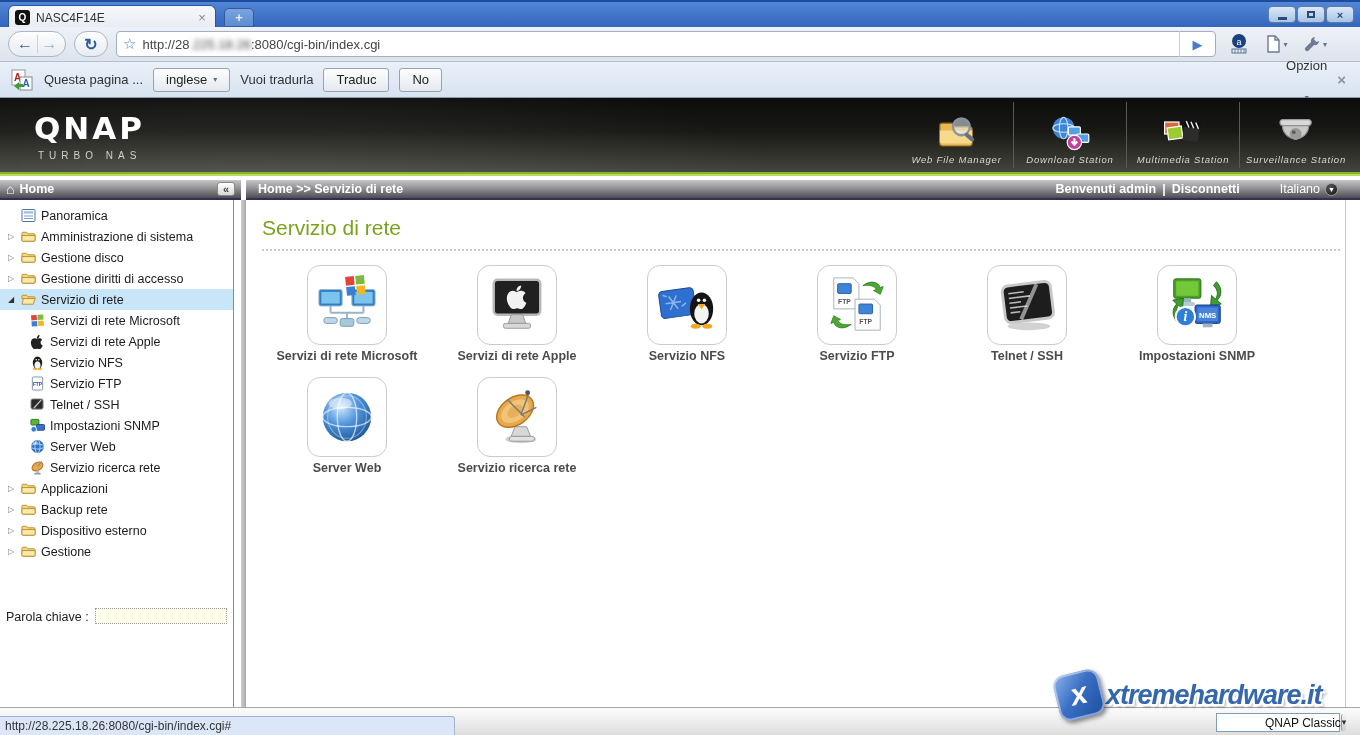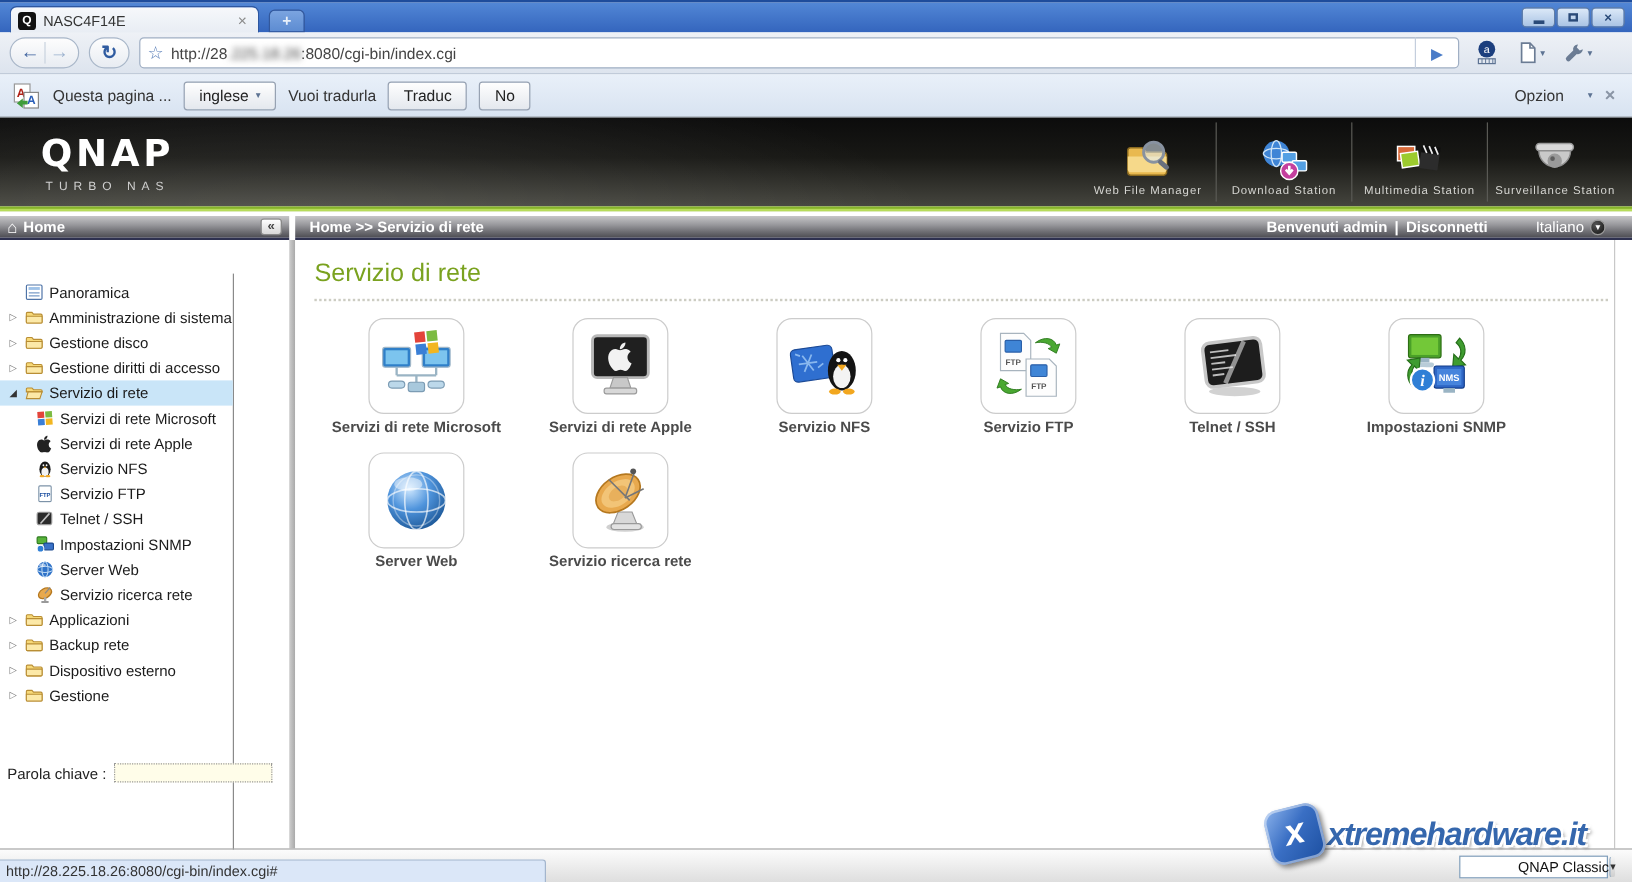--- a/index.html
+++ b/index.html
@@ -59,21 +59,21 @@
   
   #qnap-header { position:absolute; left:0; top:98px; width:1360px; height:78px;
     background:radial-gradient(ellipse 900px 260px at 18% 135%, rgba(255,255,255,0.10), transparent 60%),
       linear-gradient(#0c0c0c,#181815 45%,#45453e 100%);
     border-bottom:4px solid #86b32a; }
   #qnap-header:after { content:""; position:absolute; left:0; bottom:-4px; width:100%; height:2px;
     background:#b7dc5a; }
   .logo-word { position:absolute; left:34px; top:12px; color:#fff; font-size:31px; font-weight:bold;
     letter-spacing:3px; font-family:"DejaVu Sans", sans-serif; }
   .logo-sub { position:absolute; left:38px; top:52px; color:#cfcfcf; font-size:10px; letter-spacing:5px; }
-  #stations { position:absolute; right:8px; top:4px; height:66px; display:flex; }
+  #stations { position:absolute; right:8px; top:4px; height:66px; display:flex;font-style:italic; }
   .station { width:113px; display:flex; flex-direction:column; align-items:center; justify-content:flex-end;
     padding-bottom:3px; border-left:1px solid #5a5a55; }
   .station:first-child { border-left:none; }
   .station svg { height:36px; }
   .station-label { color:#d6d6d2; font-size:9.5px; letter-spacing:0.8px; margin-top:2px; white-space:nowrap; }
 
   
   .graybar { background:linear-gradient(#c6c6c8,#99999d 40%,#6f6f74 72%,#4d4d53);
     border-bottom:2px solid #2e3150; color:#fff; font-weight:bold; font-size:12.5px;
     display:flex; align-items:center; }
@@ -84,22 +84,22 @@
     border:1px solid #888; border-radius:3px; color:#444; font-size:11px; line-height:12px;
     text-align:center; font-weight:bold; }
   .bc-spacer { flex:1; }
   .welcome-wrap { display:flex; gap:6px; align-items:center; }
   .lang-wrap { display:flex; gap:5px; align-items:center; margin-left:40px; margin-right:10px;
     font-weight:normal; }
   .lang-circle { width:13px; height:13px; border-radius:50%; background:radial-gradient(circle at 35% 30%, #555, #111);
     border:1px solid #999; color:#fff; font-size:8px; text-align:center; line-height:12px; }
 
   
-  #sidebar { position:absolute; left:0; top:200px; width:195px; height:507px; background:#fff;
-    border-right:1px solid #8a8a8a;margin-top:28px; }
+  #sidebar { position:absolute; left:0; top:200px; width:234px; height:507px; background:#fff;
+    border-right:1px solid #8a8a8a; }
   #panel-divider { position:absolute; left:241px; top:200px; width:5px; height:507px;
     background:linear-gradient(90deg,#cfcfcf,#a8a8a8); }
   #main { position:absolute; left:246px; top:200px; width:1114px; height:507px; background:#fff; }
   #main-right-border { position:absolute; right:14px; top:0; width:1px; height:507px; background:#c8c8c8; }
 
   .tree { padding-top:5px; }
   .trow { height:21px; display:flex; align-items:center; padding-left:6px; gap:5px;
     font-size:12.5px; color:#1b1b1b; white-space:nowrap; }
   .trow .exp { width:10px; font-size:8px; color:#7a7a7a; text-align:center; }
   .trow .exp.open { color:#333; }
@@ -232,21 +232,21 @@
       <span class="caret">▾</span>
     </div>
     <span>Vuoi tradurla</span>
     <div class="ib-btn">
       <span>Traduc</span>
     </div>
     <div class="ib-btn">
       <span>No</span>
     </div>
     <div class="ib-spacer"></div>
-    <div style="display:flex;align-items:center;gap:20px;">
+    <div style="display:flex;align-items:center;gap:20px;flex-direction:column;">
       <span>Opzion</span>
       <span class="caret">▾</span>
     </div>
     <span class="ib-close">×</span>
   </div>
 
   <div id="qnap-header">
     <div class="logo-word">QNAP</div>
     <div class="logo-sub">TURBO NAS</div>
     <div id="stations">

